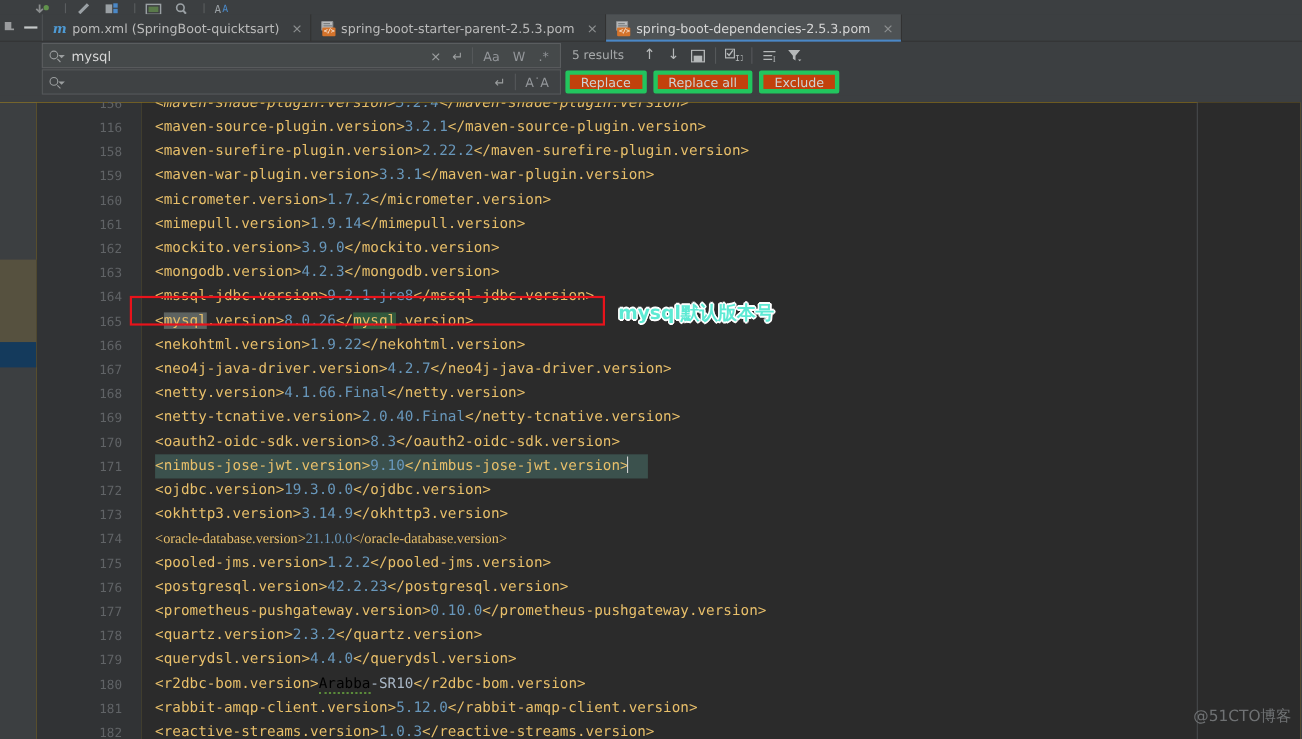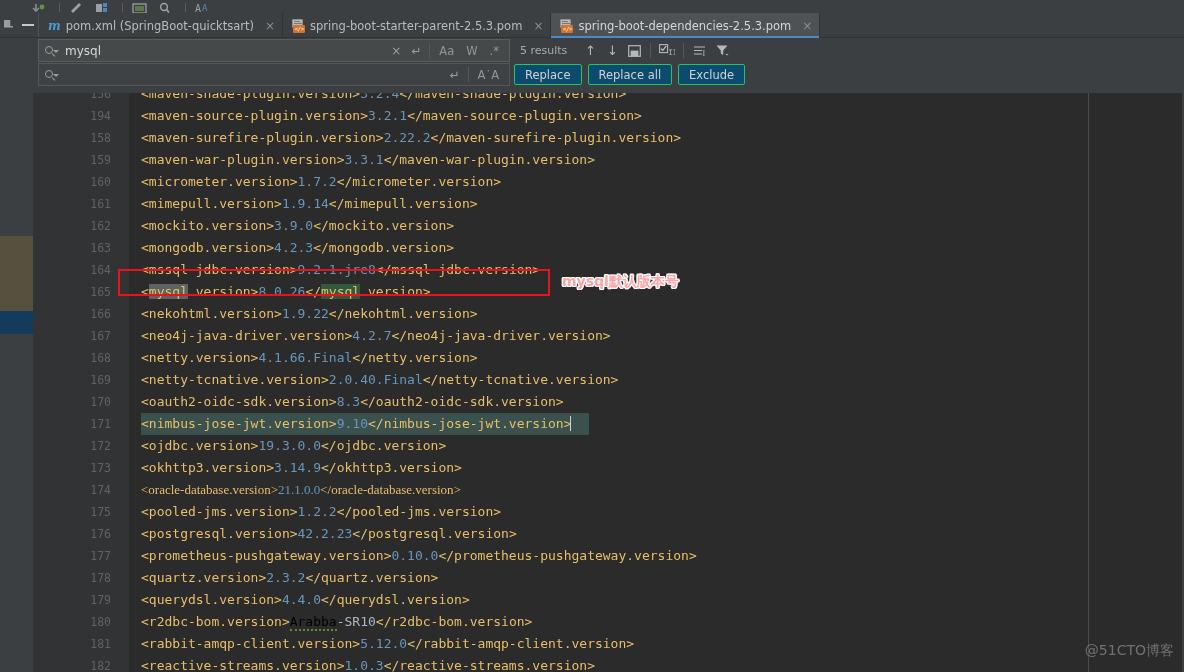--- a/index.html
+++ b/index.html
@@ -90,21 +90,21 @@
 
   .results-area { position: absolute; left: 520px; top: 1px; height: 23px;
       display: flex; align-items: center; gap: 0; }
   .results-count { color: #a7aaab; font-size: 11px; margin-right: 12px; }
   .ra-ico { width: 22px; height: 20px; display:flex;align-items:center;justify-content:center;
             color:#b5b8b9; font-size: 13px; }
   .ra-sep { width:1px;height:15px;background:#55585a;margin:0 5px;}
 
   .btnrow { position: absolute; left: 514px; top: 26px; display: flex; gap: 6px; }
   .pbtn {
-    background: #0c4a6e; border: 1px solid #22c55e; border-radius: 2px;
+    background: #c2410c; border: 4px solid #22c55e; border-radius: 2px;
     color: #cfd2d3; font-size: 11.5px; height: 21px; padding: 0 10px;
     display: flex; align-items: center; cursor: default;
   }
 
   
   .editor {
     position: absolute; left: 0; top: 93px; width: 1182px; height: 585px;
     background: #eab308; overflow: hidden;
   }
   
@@ -144,21 +144,21 @@
   .right-sep { position: absolute; left: 1088px; top: 0; width: 1px; height: 585px; background: #4a4d4f; }
   .right-gut { position: absolute; left: 1089px; top: 0; width: 95px; height: 585px; background: #2b2b2b; }
 
   
   .redbox {
     position: absolute; left: 118px; top: 269px; width: 432px; height: 27px;
     border: 2px solid #e8131b; pointer-events: none;
   }
   .annot {
     position: absolute; left: 562px; top: 273px;
-    font-size: 14px; font-weight: 700; color: #fca5a5;
+    font-size: 17px; font-weight: 700; color: #5eead4;
     font-family: "DejaVu Sans", sans-serif; white-space: nowrap;
     text-shadow: -1px -1px 0 #fff, 1px -1px 0 #fff, -1px 1px 0 #fff, 1px 1px 0 #fff,
                  0 -1.4px 0 #fff, 0 1.4px 0 #fff, -1.4px 0 0 #fff, 1.4px 0 0 #fff;
   }
 
   
   .watermark {
     position: absolute; right: 10px; bottom: 12px;
     font-size: 14px; color: #7b7e80; opacity: .85; white-space: nowrap;
     font-family: "DejaVu Sans", sans-serif;
@@ -317,21 +317,21 @@
     </div>
   </div>
 
   <div class="editor">
     <div class="markstrip">
       <div class="mark-brown"></div>
       <div class="mark-blue"></div>
     </div>
     <div class="gutter" id="gutter">
         <div class="gutter-line" style="top: -10px;">156</div>
-        <div class="gutter-line" style="top: 12px;">194</div>
+        <div class="gutter-line" style="top: 12px;">116</div>
         <div class="gutter-line" style="top: 34px;">158</div>
         <div class="gutter-line" style="top: 56px;">159</div>
         <div class="gutter-line" style="top: 78px;">160</div>
         <div class="gutter-line" style="top: 100px;">161</div>
         <div class="gutter-line" style="top: 122px;">162</div>
         <div class="gutter-line" style="top: 144px;">163</div>
         <div class="gutter-line" style="top: 166px;">164</div>
         <div class="gutter-line" style="top: 188px;">165</div>
         <div class="gutter-line" style="top: 210px;">166</div>
         <div class="gutter-line" style="top: 232px;">167</div>
@@ -346,21 +346,21 @@
         <div class="gutter-line" style="top: 430px;">176</div>
         <div class="gutter-line" style="top: 452px;">177</div>
         <div class="gutter-line" style="top: 474px;">178</div>
         <div class="gutter-line" style="top: 496px;">179</div>
         <div class="gutter-line" style="top: 518px;">180</div>
         <div class="gutter-line" style="top: 540px;">181</div>
         <div class="gutter-line" style="top: 562px;">182</div>
         <div class="gutter-line" style="top: 584px;">183</div>
       </div>
     <div class="code-area" id="codearea">
-        <div class="code-line" style="top: -10px;"><span class="tag">&lt;maven-shade-plugin.version&gt;</span><span class="val">3.2.4</span><span class="tag">&lt;/maven-shade-plugin.version&gt;</span></div>
+        <div class="code-line" style="top: -10px; font-style: italic;"><span class="tag">&lt;maven-shade-plugin.version&gt;</span><span class="val">3.2.4</span><span class="tag">&lt;/maven-shade-plugin.version&gt;</span></div>
         <div class="code-line" style="top: 12px;"><span class="tag">&lt;maven-source-plugin.version&gt;</span><span class="val">3.2.1</span><span class="tag">&lt;/maven-source-plugin.version&gt;</span></div>
         <div class="code-line" style="top: 34px;"><span class="tag">&lt;maven-surefire-plugin.version&gt;</span><span class="val">2.22.2</span><span class="tag">&lt;/maven-surefire-plugin.version&gt;</span></div>
         <div class="code-line" style="top: 56px;"><span class="tag">&lt;maven-war-plugin.version&gt;</span><span class="val">3.3.1</span><span class="tag">&lt;/maven-war-plugin.version&gt;</span></div>
         <div class="code-line" style="top: 78px;"><span class="tag">&lt;micrometer.version&gt;</span><span class="val">1.7.2</span><span class="tag">&lt;/micrometer.version&gt;</span></div>
         <div class="code-line" style="top: 100px;"><span class="tag">&lt;mimepull.version&gt;</span><span class="val">1.9.14</span><span class="tag">&lt;/mimepull.version&gt;</span></div>
         <div class="code-line" style="top: 122px;"><span class="tag">&lt;mockito.version&gt;</span><span class="val">3.9.0</span><span class="tag">&lt;/mockito.version&gt;</span></div>
         <div class="code-line" style="top: 144px;"><span class="tag">&lt;mongodb.version&gt;</span><span class="val">4.2.3</span><span class="tag">&lt;/mongodb.version&gt;</span></div>
         <div class="code-line" style="top: 166px;"><span class="tag">&lt;mssql-jdbc.version&gt;</span><span class="val">9.2.1.jre8</span><span class="tag">&lt;/mssql-jdbc.version&gt;</span></div>
         <div class="code-line" style="top: 188px;"><span class="tag">&lt;</span><span class="hl-cur">mysql</span><span class="tag">.version&gt;</span><span class="val">8.0.26</span><span class="tag">&lt;/</span><span class="hl-oth">mysql</span><span class="tag">.version&gt;</span></div>
         <div class="code-line" style="top: 210px;"><span class="tag">&lt;nekohtml.version&gt;</span><span class="val">1.9.22</span><span class="tag">&lt;/nekohtml.version&gt;</span></div>

